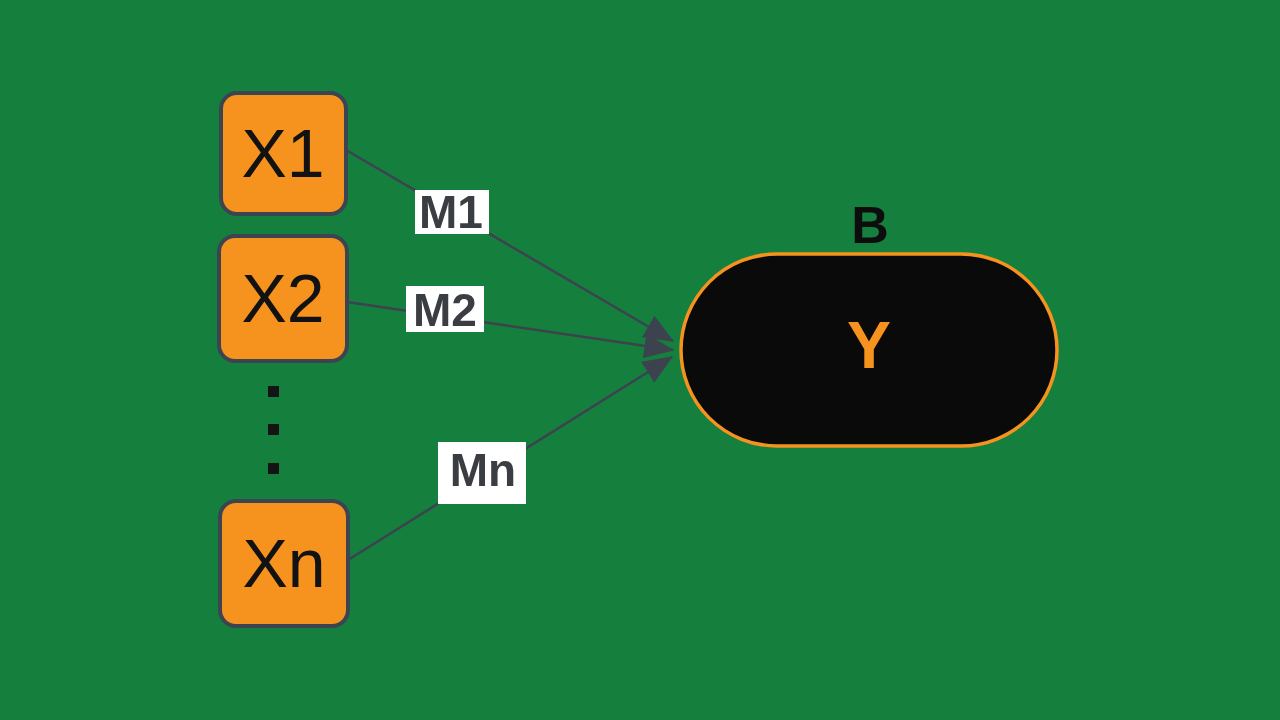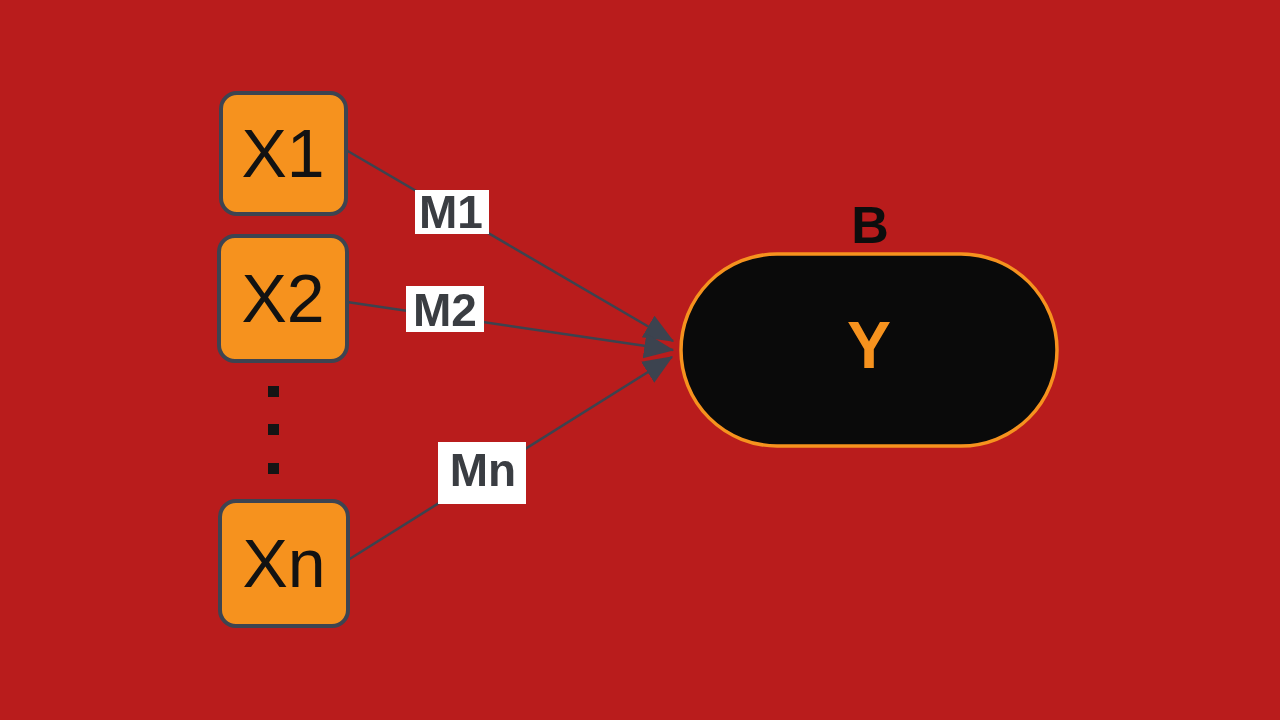--- a/index.html
+++ b/index.html
@@ -1,16 +1,16 @@
 <!DOCTYPE html>
 <html><head>
 <meta charset="utf-8">
 <style>
   html,body{margin:0;padding:0;background:#ffffff;}
-  .canvas{position:relative;width:1280px;height:720px;background:#b91c1c;overflow:hidden;
+  .canvas{position:relative;width:1280px;height:720px;background:#15803d;overflow:hidden;
           font-family:"Liberation Sans",sans-serif;}
   svg{display:block;}
   svg text{font-family:"Liberation Sans",sans-serif;}
   .edge{stroke:#3C434F;stroke-width:2.5;fill:none;}
   .arrowhead{fill:#3C434F;}
   .node{fill:#F6921E;stroke:#3D4451;stroke-width:4;}
   .node-label{font-size:68px;fill:#121212;text-anchor:middle;}
   .edge-label{font-size:46px;font-weight:bold;fill:#3A3D42;text-anchor:middle;}
   .halo{fill:#ffffff;}
   .dot{fill:#141414;}

